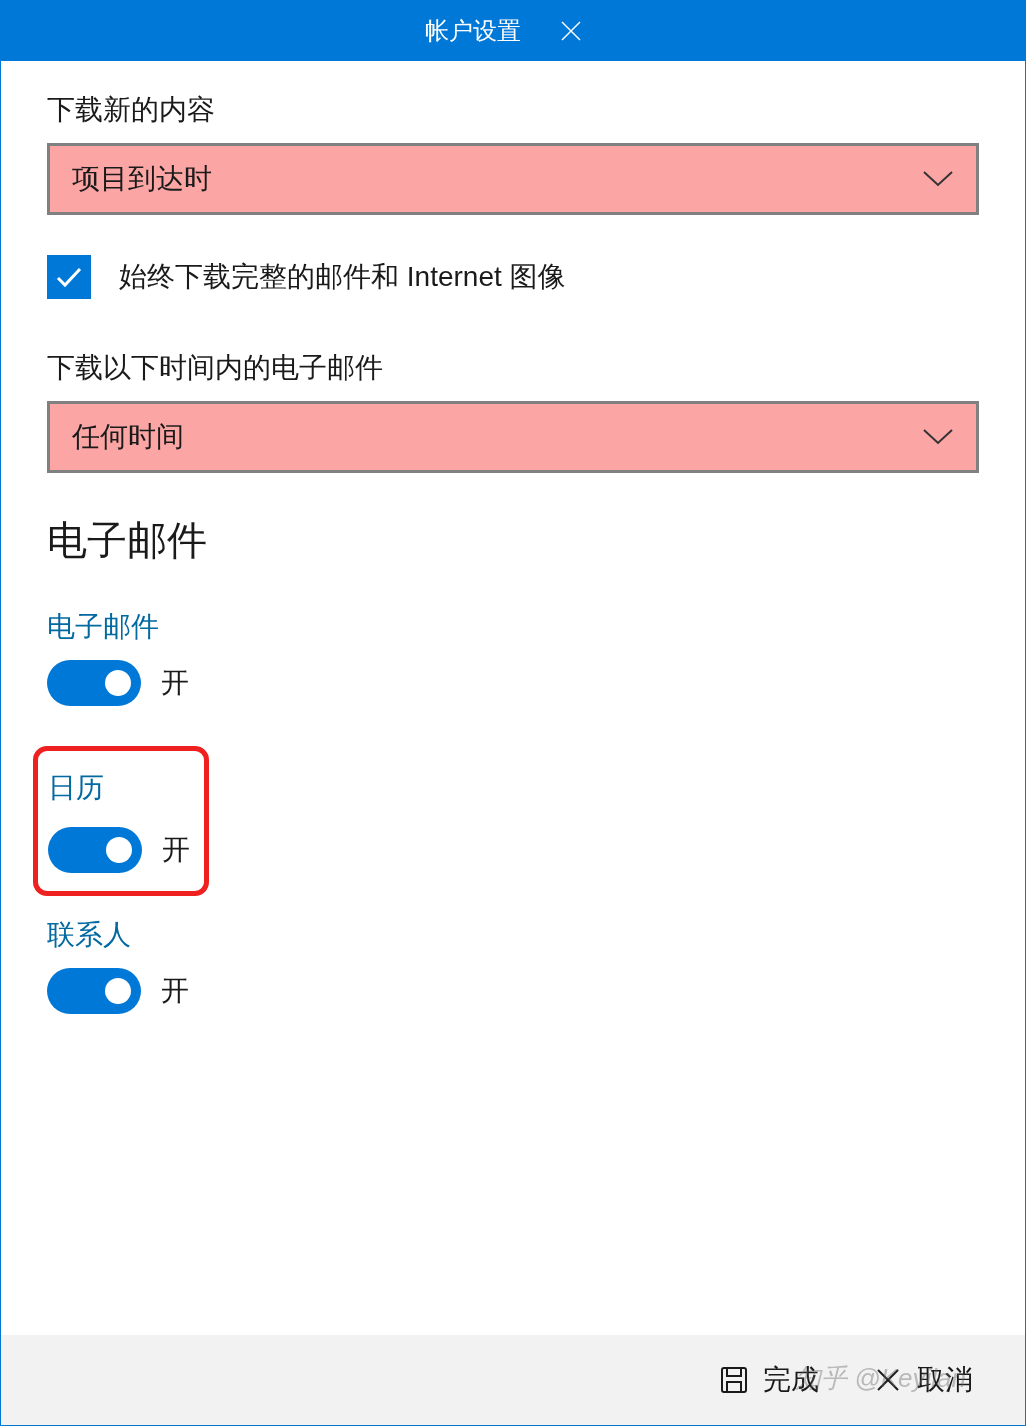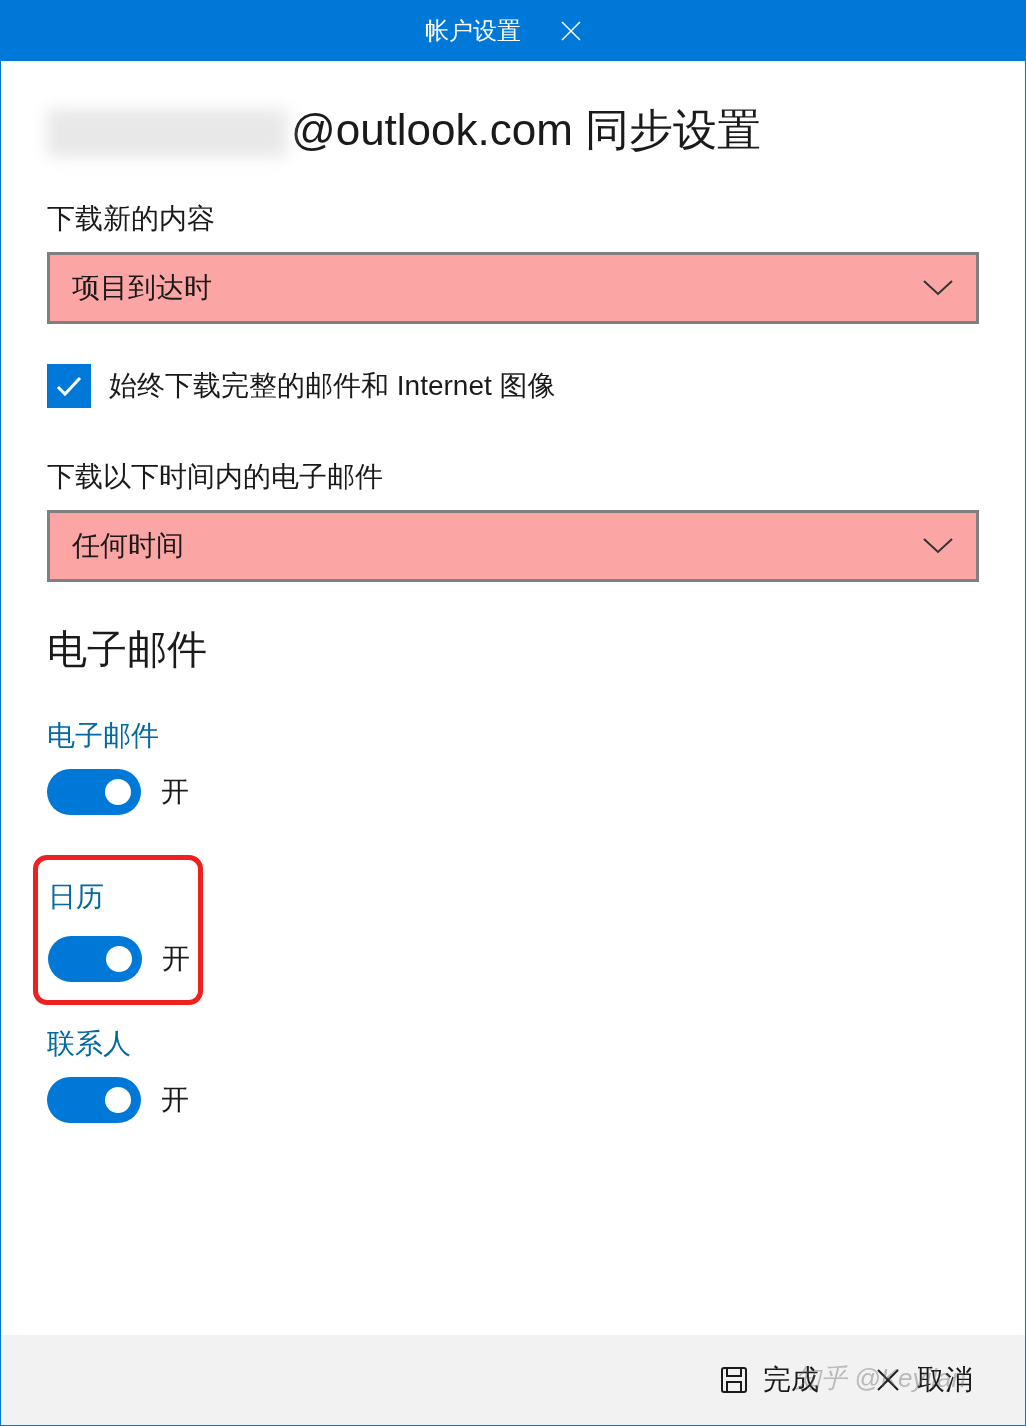--- a/index.html
+++ b/index.html
@@ -90,21 +90,21 @@
       background: #fca5a5;
     }
     .select-box svg {
       width: 32px;
       height: 18px;
       flex-shrink: 0;
     }
     .checkbox-row {
       display: flex;
       align-items: center;
-      gap: 18px;
+      gap: 28px;
       margin-bottom: 50px;
     }
     .checkbox {
       width: 44px;
       height: 44px;
       background: #0078d7;
       display: flex;
       align-items: center;
       justify-content: center;
       cursor: pointer;
@@ -155,21 +155,21 @@
       top: 10px;
       right: 10px;
     }
     .toggle-state {
       font-size: 28px;
       color: #1a1a1a;
     }
     .highlight-box {
       border: 5px solid #ee2020;
       border-radius: 14px;
-      padding: 18px 8px 18px 10px;
+      padding: 18px 14px 18px 10px;
       margin-left: -14px;
       display: inline-block;
       margin-bottom: 20px;
     }
     .highlight-box .toggle-group {
       margin-bottom: 0;
     }
     .highlight-box .toggle-label {
       margin-bottom: 20px;
     }
@@ -213,23 +213,20 @@
     <span class="titlebar-title">帐户设置</span>
     <div class="close-btn">
       <svg viewBox="0 0 24 24" fill="none" stroke="#ffffff" stroke-width="1.5">
         <line x1="3" y1="3" x2="21" y2="21"></line>
         <line x1="21" y1="3" x2="3" y2="21"></line>
       </svg>
     </div>
   </div>
 
   <div class="content">
-    <h1 class="page-title">
-      <span class="redacted"></span><span>@outlook.com 同步设置</span>
-    </h1>
 
     <div class="section-label">下载新的内容</div>
     <div class="select-box">
       <span>项目到达时</span>
       <svg viewBox="0 0 32 18" fill="none" stroke="#333333" stroke-width="2">
         <polyline points="2,2 16,15 30,2"></polyline>
       </svg>
     </div>
 
     <div class="checkbox-row">

